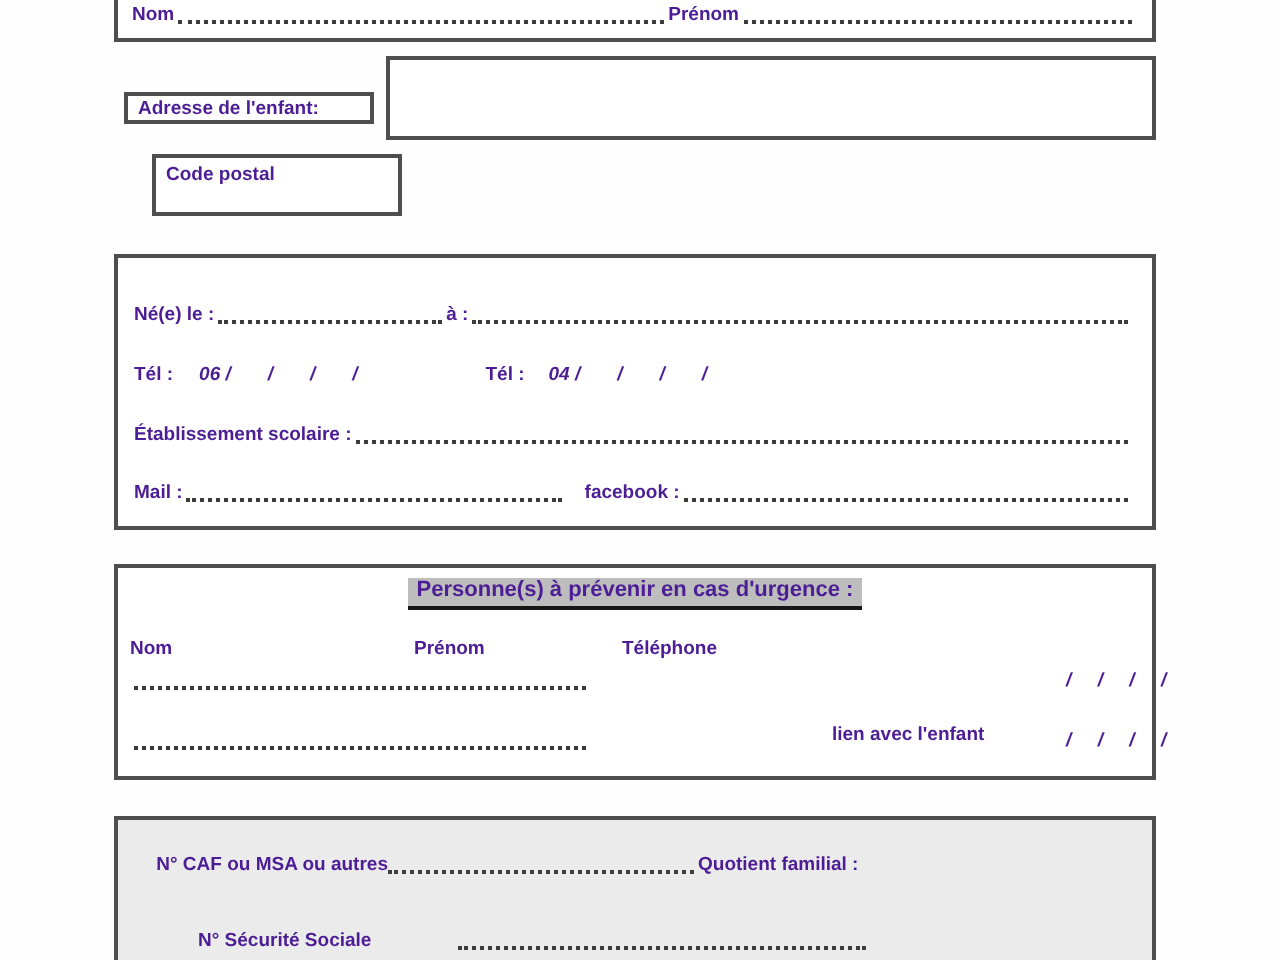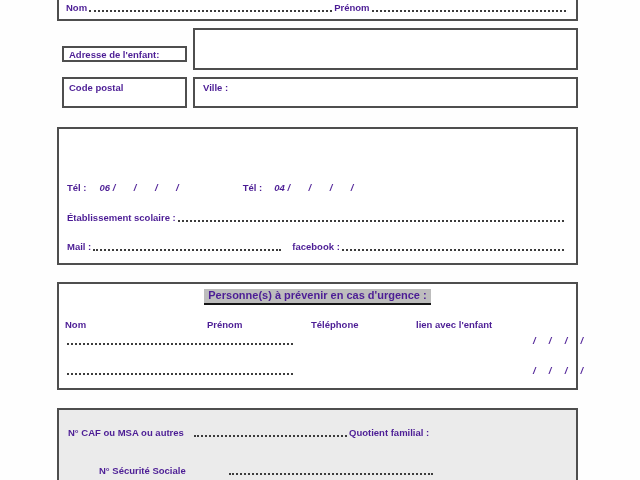--- a/index.html
+++ b/index.html
@@ -18,21 +18,21 @@
   .dots{border-bottom:2px dotted #3c3c3c;height:3px;margin:0 2px 1px 2px;}
   .grow{flex:1 1 auto;}
   
   .nom-box{left:57px;top:-14px;width:521px;height:35px;}
   .nom-row{left:7px;right:8px;top:13px;}
   .dots-nom{flex:0 0 243px;}
   
   .addr-lbl-box{left:62px;top:46px;width:125px;height:16px;}
   .addr-lbl-box .lbl{display:block;padding:1px 0 0 5px;}
   .addr-input-box{left:193px;top:28px;width:385px;height:42px;}
-  .cp-box{left:62px;top:77px;width:125px;height:31px;}
+  .cp-box{left:76px;top:77px;width:125px;height:31px;}
   .cp-box .lbl{display:block;padding:3px 0 0 5px;}
   .ville-box{left:193px;top:77px;width:385px;height:31px;}
   .ville-box .lbl{display:block;padding:3px 0 0 8px;}
   
   .details-box{left:57px;top:127px;width:521px;height:138px;}
   .d-row1{left:8px;right:10px;top:22px;}
   .d-row2{left:8px;right:10px;top:52px;}
   .d-row3{left:8px;right:10px;top:82px;}
   .d-row4{left:8px;right:10px;top:111px;}
   .dots-birth{flex:0 0 112px;}
@@ -45,32 +45,32 @@
   .emg-box{left:57px;top:282px;width:521px;height:108px;}
   .emg-title-wrap{position:absolute;left:0;right:0;top:1px;text-align:center;}
   .emg-title{
     display:inline-block;font-weight:bold;font-size:11px;line-height:13px;
     background:#bdbdbd;border-bottom:2px solid #161616;padding:0 4px 1px 4px;
   }
   .emg-h{position:absolute;top:35px;font-weight:bold;font-size:9.5px;line-height:11px;white-space:nowrap;}
   .emg-h-nom{left:6px;}
   .emg-h-prenom{left:148px;}
   .emg-h-tel{left:252px;}
-  .emg-h-lien{left:357px;}
+  .emg-h-lien{left:357px;margin-top:43px;}
   .emg-row1{left:8px;right:12px;top:50px;}
   .emg-row2{left:8px;right:12px;top:80px;}
   .emg-dots-name{flex:0 0 226px;margin:0 0 1px 0;}
   .emg-phone{position:absolute;left:240px;bottom:0;font-weight:bold;}
   .emg-dots-lien{flex:0 0 70px;position:absolute;left:352px;bottom:1px;}
   .emg-fill{position:relative;flex:1 1 auto;height:12px;}
   
   .social-box{left:57px;top:408px;width:521px;height:92px;background:#ebebeb;}
   .s-row1{left:9px;right:10px;top:16px;}
   .s-row2{left:9px;right:10px;top:54px;}
-  .caf-lbl{flex:0 0 126px;}
+  .caf-lbl{flex:0 0 126px;text-align:right;}
   .dots-caf{flex:0 0 153px;margin:0 0 1px 0;}
   .quot-lbl{margin-left:2px;}
   .secu-lbl{flex:0 0 130px;padding-left:31px;}
   .dots-secu{flex:0 0 204px;margin:0 0 1px 0;}
 </style>
 </head>
 <body>
 
 <div class="page">
 
@@ -84,25 +84,28 @@
   </div>
 
   <div class="box addr-lbl-box">
     <span class="lbl">Adresse de l'enfant:</span>
   </div>
   <div class="box addr-input-box"></div>
 
   <div class="box cp-box">
     <span class="lbl">Code postal</span>
   </div>
-  <div class="box ville-box">
-    <span class="lbl">Ville :</span>
-  </div>
 
   <div class="box details-box">
+    <div class="frow d-row1">
+      <span class="lbl">Né(e) le :</span>
+      <span class="dots dots-birth"></span>
+      <span class="lbl">à :</span>
+      <span class="dots grow"></span>
+    </div>
     <div class="frow d-row2">
       <span class="lbl">Tél :</span>
       <span class="pre tel-val1">06 /       /       /       /</span>
       <span class="lbl tel-lbl2">Tél :</span>
       <span class="pre tel-val2">04 /       /       /       /</span>
     </div>
     <div class="frow d-row4">
       <span class="lbl">Mail :</span>
       <span class="dots dots-mail"></span>
       <span class="lbl fb-lbl">facebook :</span>

